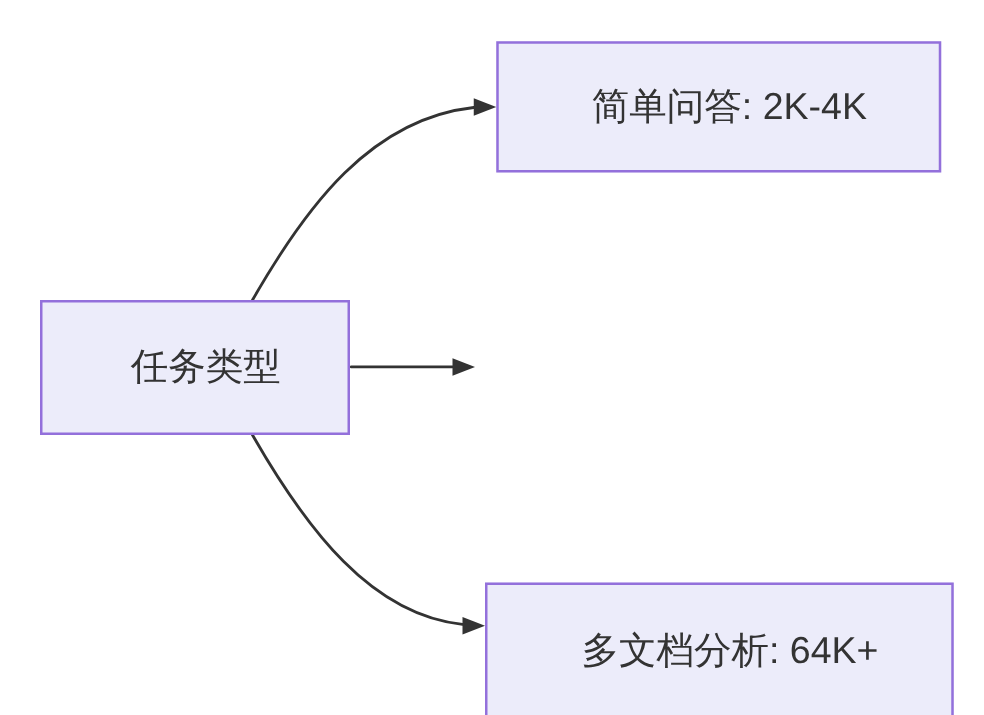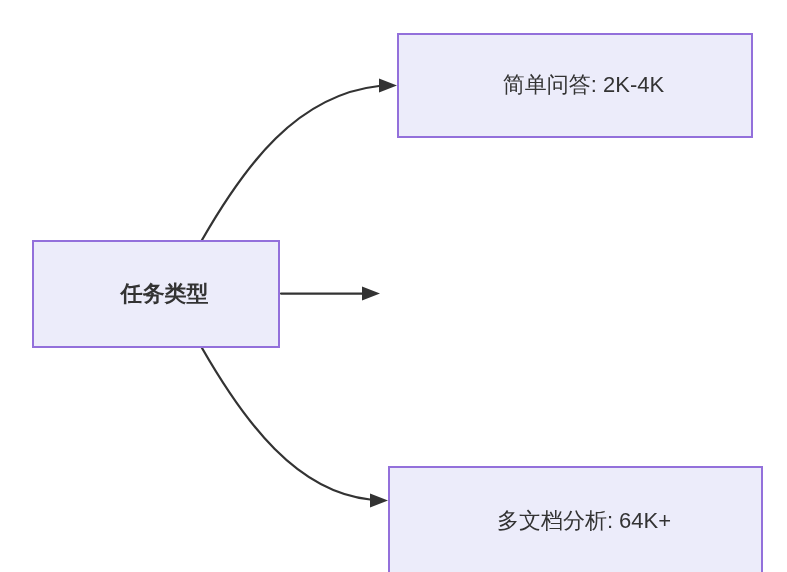--- a/index.html
+++ b/index.html
@@ -25,26 +25,26 @@
   }
   .node {
     position: absolute;
     box-sizing: border-box;
     background: #ECECFA;
     border: 2px solid #9370DB;
     display: flex;
     align-items: center;
     justify-content: center;
     color: #333333;
-    font-size: 22px;
+    font-size: 30px;
     line-height: 1.2;
     white-space: nowrap;
     padding-left: 17px;
   }
-  .node-task-type   { left: 32px;  top: 240px; width: 248px; height: 108px; font-weight: bold; }
+  .node-task-type   { left: 32px;  top: 240px; width: 248px; height: 108px; }
   .node-simple-qa   { left: 397px; top: 33px;  width: 356px; height: 105px; }
   .node-doc-summary { left: 380px; top: 239px; width: 390px; height: 108px; }
   .node-multi-doc   { left: 388px; top: 446px; width: 375px; height: 110px; margin-top: 20px; }
 </style>
 </head>
 <body>
 
 <div class="canvas">
 
   <svg class="edges-layer" width="787" height="572" viewBox="0 0 787 572" xmlns="http://www.w3.org/2000/svg">

